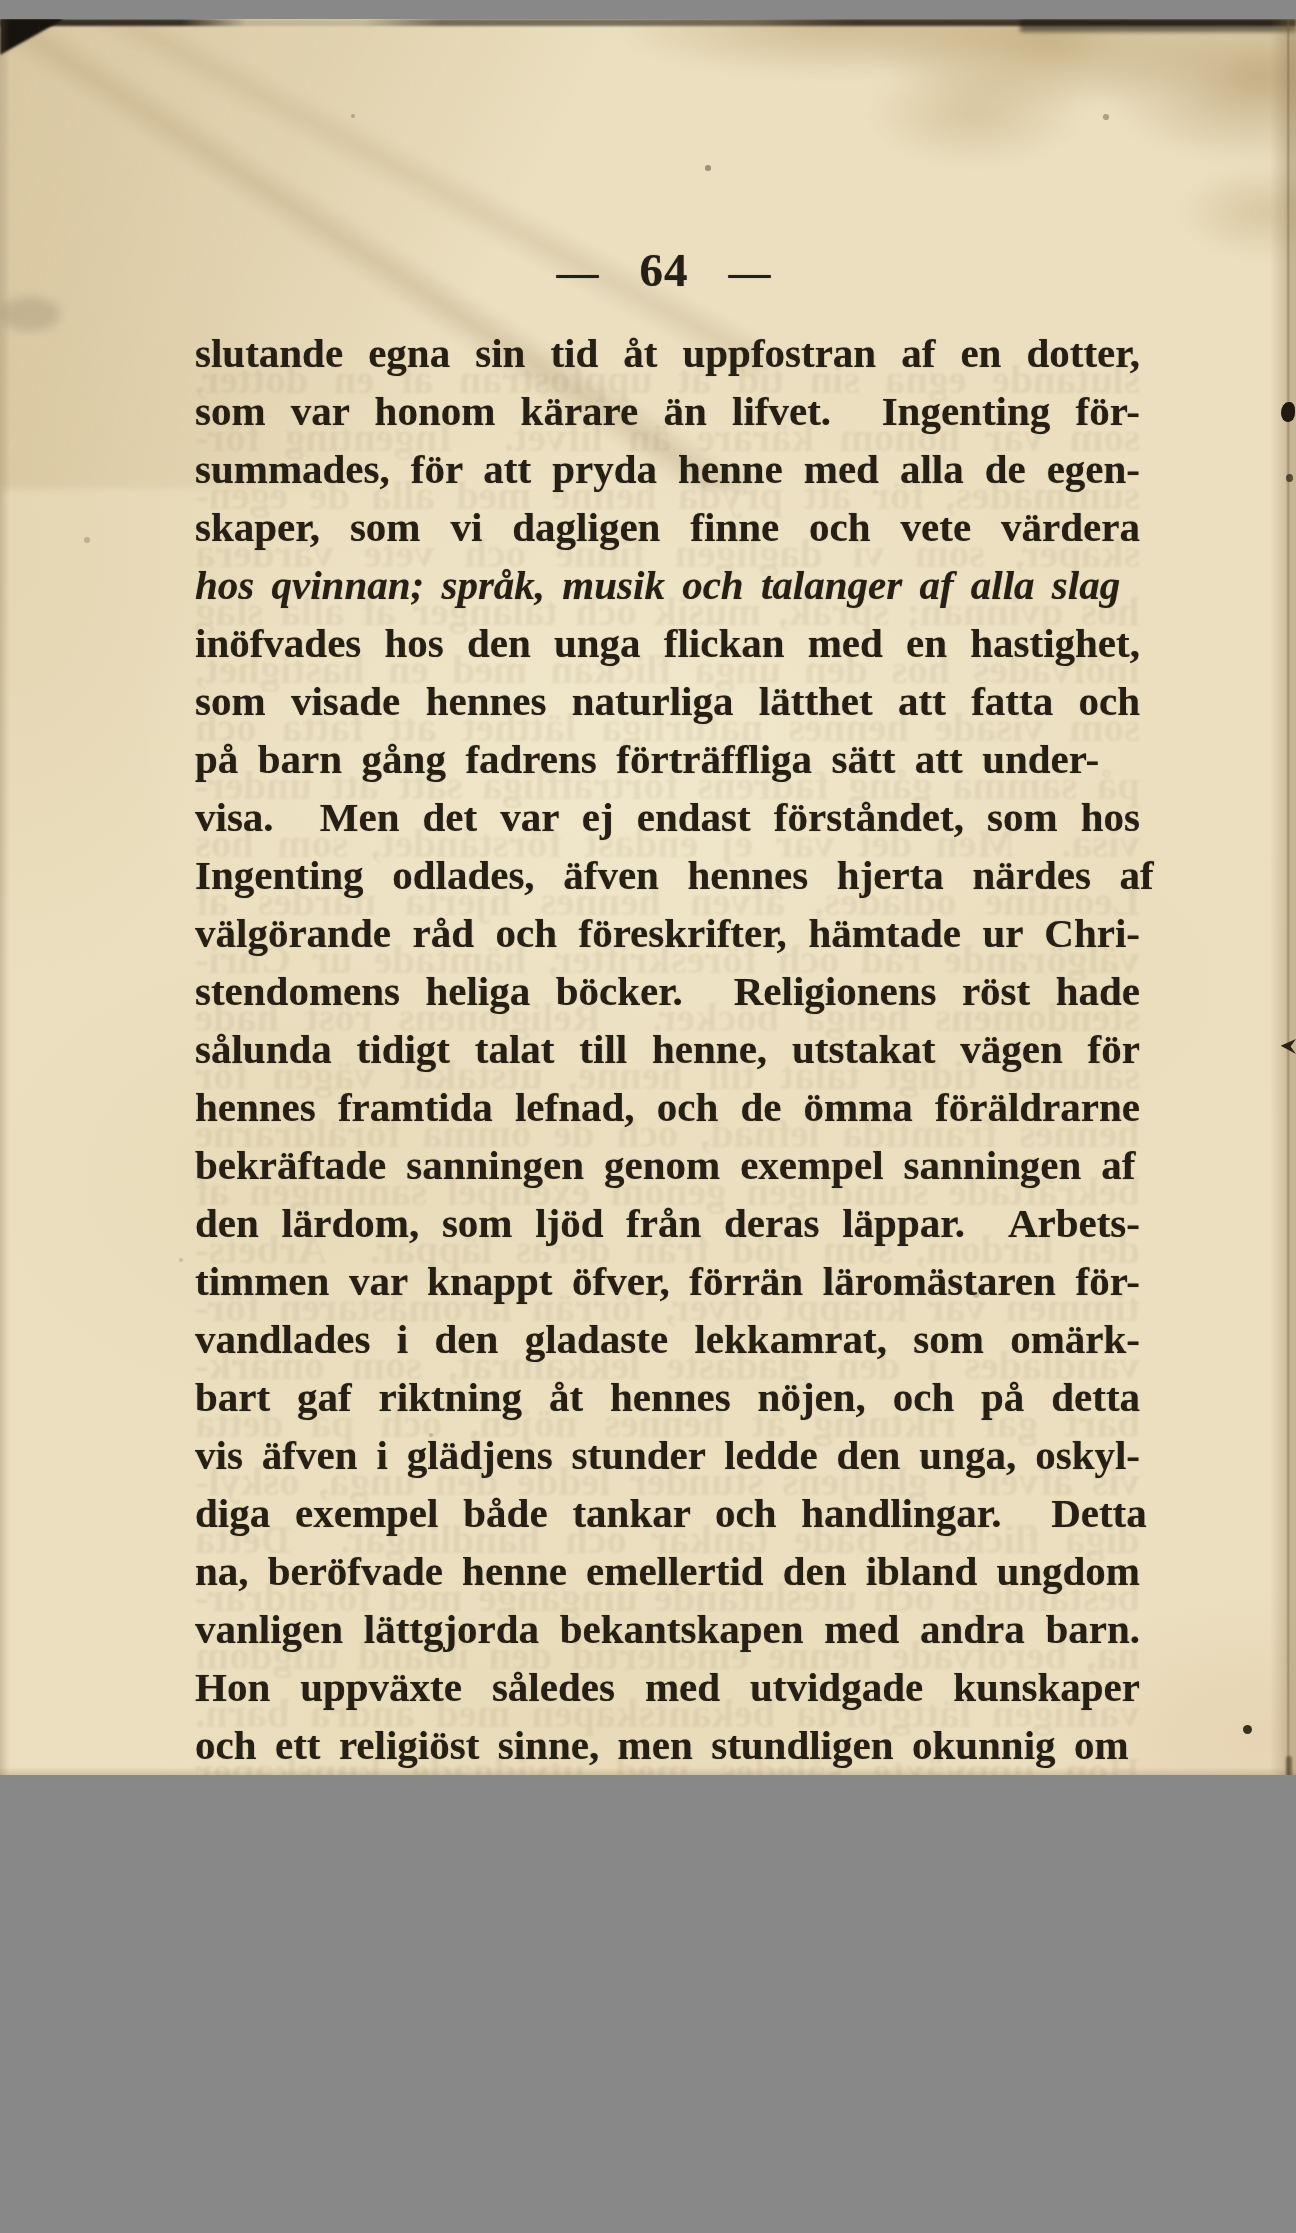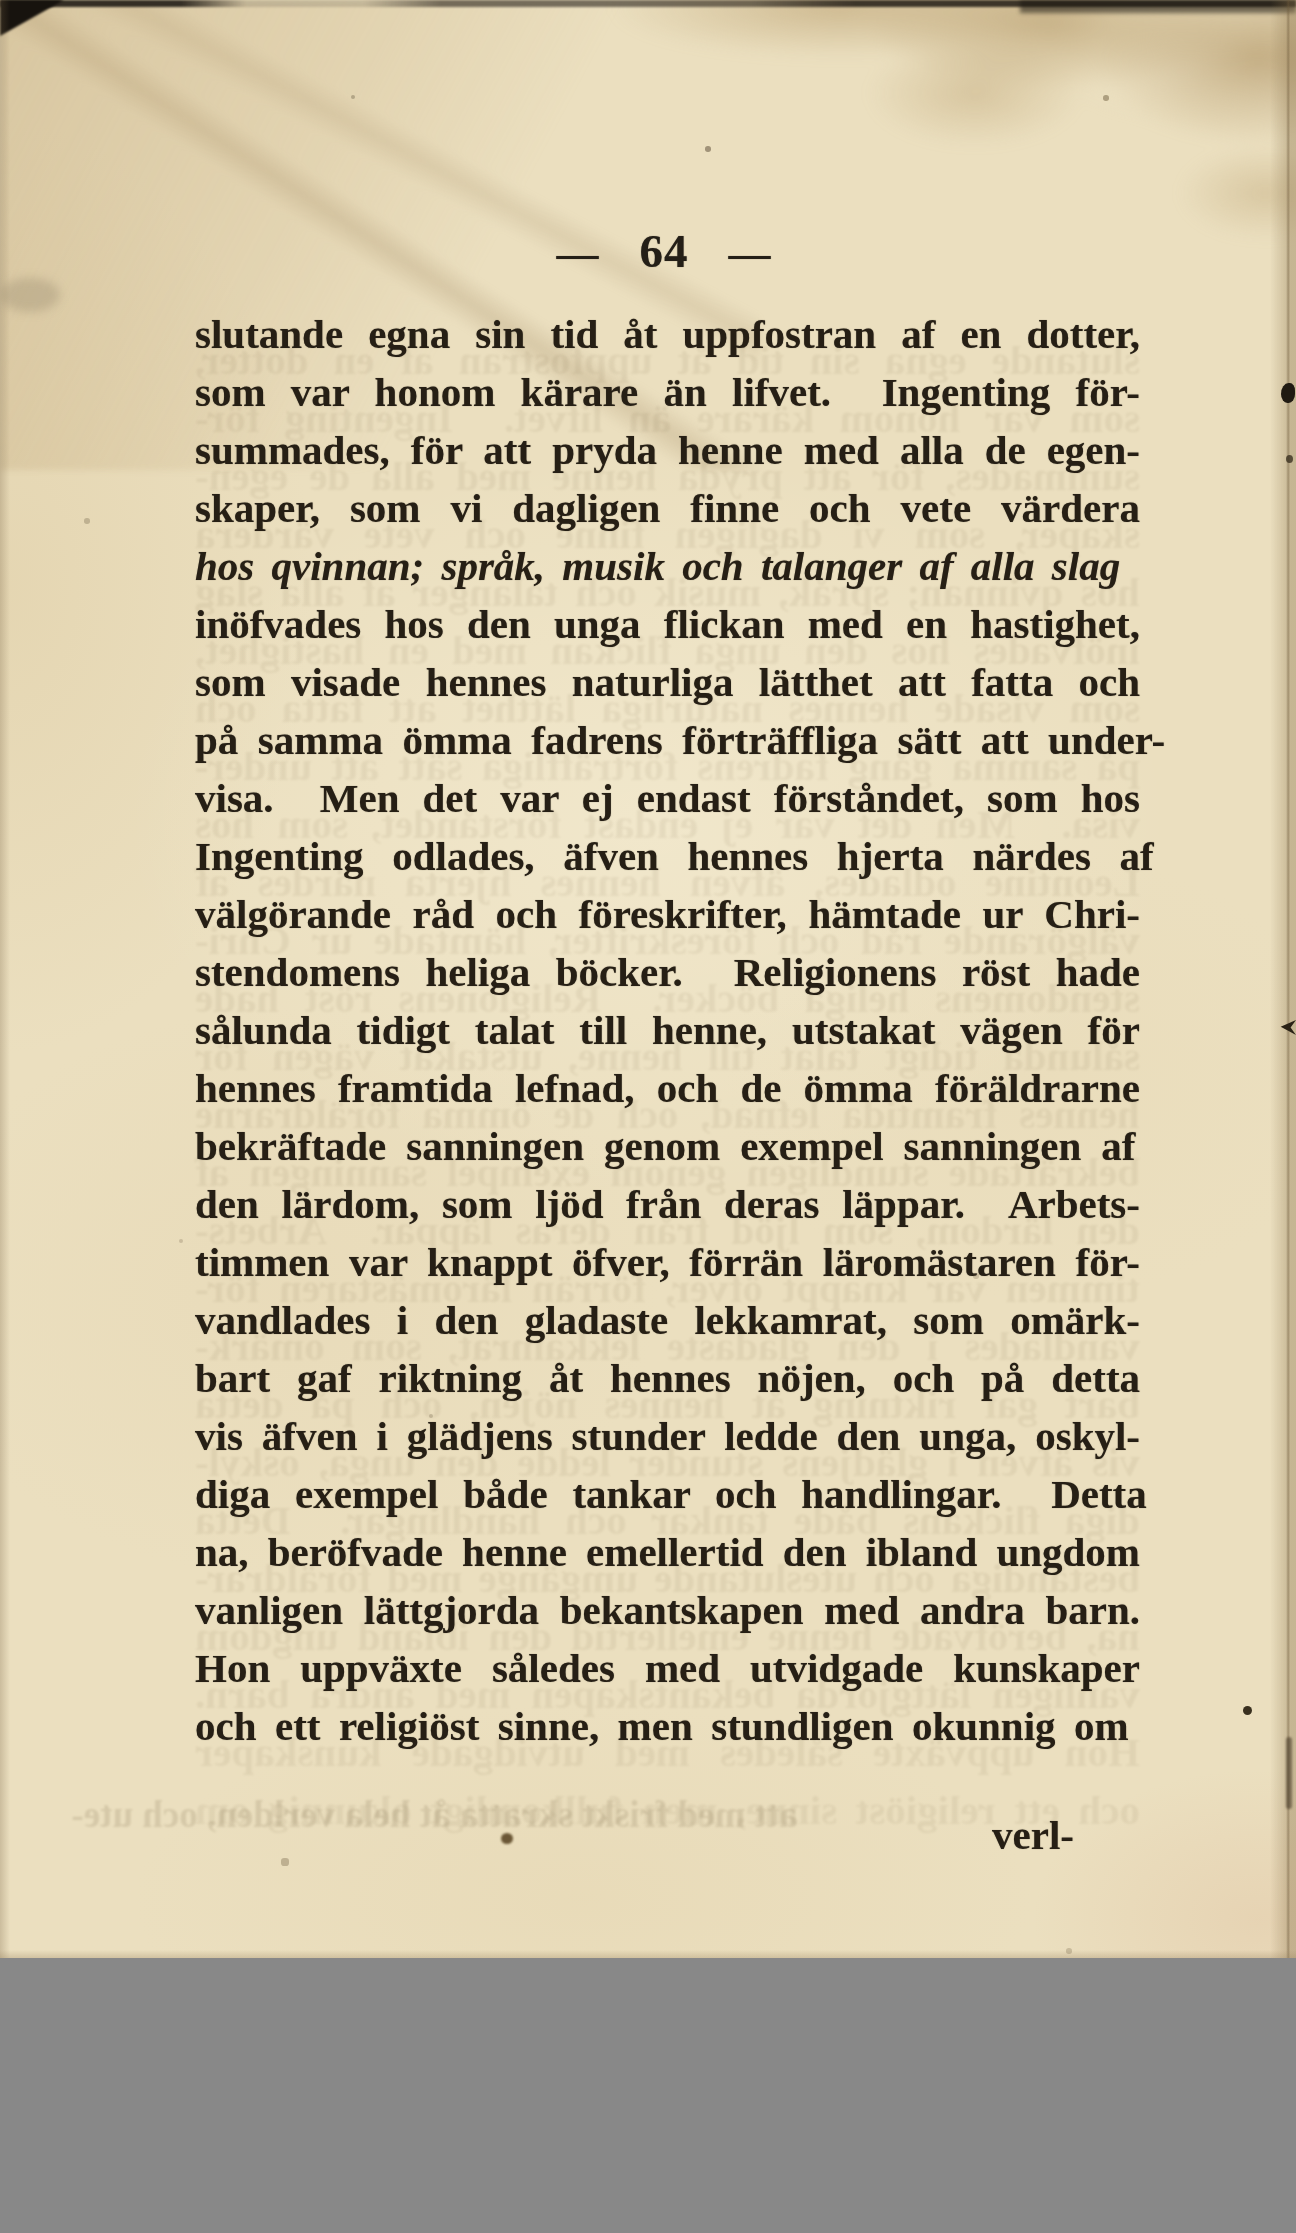--- a/index.html
+++ b/index.html
@@ -1,26 +1,27 @@
 <!DOCTYPE html>
 <html><head>
 <meta charset="utf-8">
 <style>
   html,body{margin:0;padding:0;background:#888;}
   #page{
-    position:relative; width:1296px; height:1958px; overflow:hidden;
+    position:relative; width:1296px; height:1756px; overflow:hidden;
     background:
       radial-gradient(ellipse 700px 500px at 50% 42%, rgba(255,250,232,.30), transparent 75%),
       radial-gradient(ellipse 500px 380px at 22% 66%, rgba(228,212,176,.35), transparent 75%),
       radial-gradient(ellipse 420px 300px at 80% 55%, rgba(231,216,180,.30), transparent 75%),
       radial-gradient(ellipse 600px 260px at 45% 97%, rgba(226,209,170,.30), transparent 75%),
       radial-gradient(ellipse 300px 200px at 97% 98%, rgba(214,170,138,.22), transparent 75%),
       radial-gradient(ellipse 400px 600px at 0% 30%, rgba(219,200,158,.40), transparent 78%),
       linear-gradient(#ebdfbf,#ebdfbf);
     font-family:"Liberation Serif","DejaVu Serif",serif;
+    margin-top:19px;
   }
   
   .shade-tl{position:absolute;left:0;top:0;width:760px;height:470px;pointer-events:none;
     background:
       linear-gradient(118deg, rgba(190,164,118,.42), rgba(190,164,118,.18) 40%, transparent 62%),
       linear-gradient(33deg, transparent 46%, rgba(158,134,96,.25) 49%, transparent 52%),
       linear-gradient(28deg, transparent 58%, rgba(158,134,96,.18) 61%, transparent 64%);
     filter:blur(3px);}
   .stain-top{position:absolute;left:560px;top:-22px;width:760px;height:280px;pointer-events:none;
     background:
@@ -142,21 +143,21 @@
   </div>
 
   <div class="textblock" id="textblock">
       <div class="tline" style="word-spacing: 14.8px;"><span style="white-space: pre;">slutande egna sin tid åt uppfostran af en dotter,</span></div>
       <div class="tline" style="word-spacing: 15.01px;"><span style="white-space: pre;">som var honom kärare än lifvet.  Ingenting för-</span></div>
       <div class="tline" style="word-spacing: 10.74px;"><span style="white-space: pre;">summades, för att pryda henne med alla de egen-</span></div>
       <div class="tline" style="word-spacing: 19.7px;"><span style="white-space: pre;">skaper, som vi dagligen finne och vete värdera</span></div>
       <div class="tline" style="word-spacing: 7.01px; font-style: italic;"><span style="white-space: pre;">hos qvinnan; språk, musik och talanger af alla slag</span></div>
       <div class="tline" style="word-spacing: 12.95px;"><span style="white-space: pre;">inöfvades hos den unga flickan med en hastighet,</span></div>
       <div class="tline" style="word-spacing: 15.1px;"><span style="white-space: pre;">som visade hennes naturliga lätthet att fatta och</span></div>
-      <div class="tline" style="word-spacing: 9.25px;"><span style="white-space: pre;">på samma ömma fadrens förträffliga sätt att under-</span></div>
+      <div class="tline" style="word-spacing: 9.25px;"><span style="white-space: pre;">på barn gång fadrens förträffliga sätt att under-</span></div>
       <div class="tline" style="word-spacing: 12.84px;"><span style="white-space: pre;">visa.  Men det var ej endast förståndet, som hos</span></div>
       <div class="tline" style="word-spacing: 18.36px;"><span style="white-space: pre;">Ingenting odlades, äfven hennes hjerta närdes af</span></div>
       <div class="tline" style="word-spacing: 11.29px;"><span style="white-space: pre;">välgörande råd och föreskrifter, hämtade ur Chri-</span></div>
       <div class="tline" style="word-spacing: 15.19px;"><span style="white-space: pre;">stendomens heliga böcker.  Religionens röst hade</span></div>
       <div class="tline" style="word-spacing: 14.59px;"><span style="white-space: pre;">sålunda tidigt talat till henne, utstakat vägen för</span></div>
       <div class="tline" style="word-spacing: 11.92px;"><span style="white-space: pre;">hennes framtida lefnad, och de ömma föräldrarne</span></div>
       <div class="tline" style="word-spacing: 9.73px;"><span style="white-space: pre;">bekräftade sanningen genom exempel sanningen af</span></div>
       <div class="tline" style="word-spacing: 12.39px;"><span style="white-space: pre;">den lärdom, som ljöd från deras läppar.  Arbets-</span></div>
       <div class="tline" style="word-spacing: 9.4px;"><span style="white-space: pre;">timmen var knappt öfver, förrän läromästaren för-</span></div>
       <div class="tline" style="word-spacing: 16.08px;"><span style="white-space: pre;">vandlades i den gladaste lekkamrat, som omärk-</span></div>

